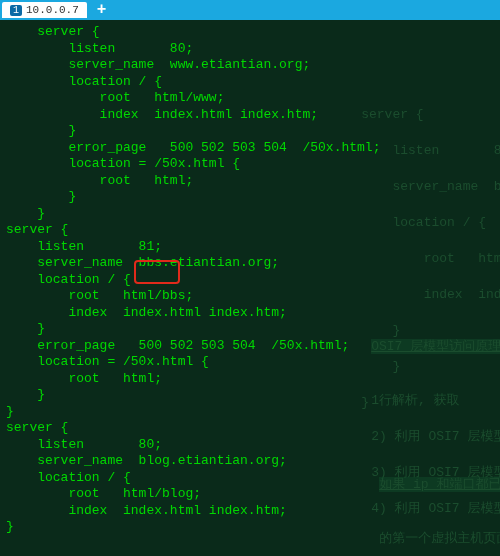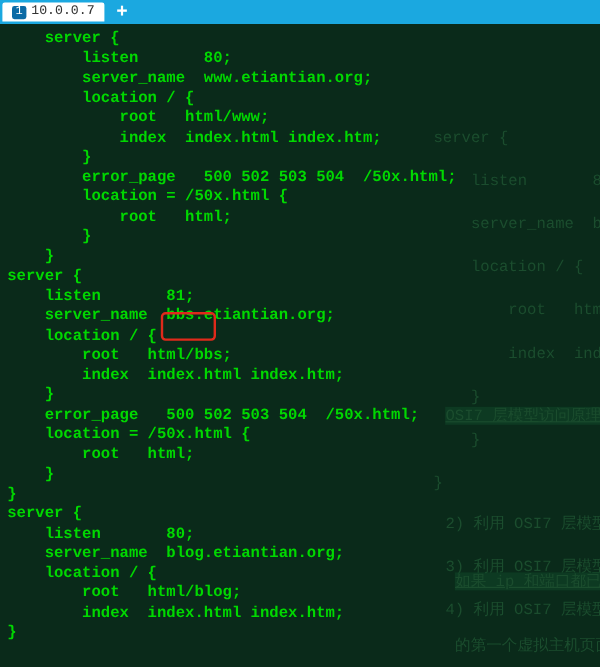--- a/index.html
+++ b/index.html
@@ -1,21 +1,21 @@
 <!DOCTYPE html>
 <html><head>
 <meta charset="utf-8">
 <style>
   html,body{margin:0;padding:0;width:500px;height:556px;background:#0a2a1a;font-family:"Courier New",monospace;font-size:13px;overflow:hidden;}
   .tabbar{background:#1ba8e0;height:20px;display:flex;align-items:center;padding:0 2px;gap:4px;}
   .tab{background:#ffffff;height:16px;display:flex;align-items:center;padding:0 8px;font-size:11px;color:#333;border-radius:2px 2px 0 0;}
   .tab-num{background:#0b6aa5;color:#fff;padding:0 3px;margin-right:4px;border-radius:2px;font-size:10px;}
   .tab-add{color:#fff;font-size:16px;padding:0 6px;font-weight:bold;}
   .body{position:relative;}
-  .code{color:#00d800;white-space:pre;padding:4px 6px;line-height:16.5px;font-weight:bold;}
+  .code{color:#00d800;white-space:pre;padding:4px 6px;line-height:16.5px;}
   .hlbox{position:absolute;border:2px solid #e02a1b;border-radius:4px;}
   .ghost{position:absolute;color:#1b4d2e;white-space:pre;line-height:18px;font-size:13px;pointer-events:none;}
   .hl{background:rgba(15,70,40,0.6);text-decoration:underline;}
 </style>
 </head>
 <body>
 
 <div class="tabbar">
   <div class="tab">
     <span class="tab-num">1</span>
@@ -33,21 +33,21 @@
     <span>    location / {</span><br>
     <span>        root   html/blo</span><br>
     <span>        index  index.ht</span><br>
     <span>    }</span><br>
     <span>    }</span><br>
     <span>}</span>
   </div>
 
   <div class="ghost" style="left:340px;top:300px;">
     <span class="hl">OSI7 层模型访问原理</span><br><br>
-    <br>
+    <span>1行解析, 获取</span><br>
     <span>2) 利用 OSI7 层模型的三层概念</span><br>
     <span>3) 利用 OSI7 层模型的四层概念</span><br>
     <span>4) 利用 OSI7 层模型的上层应</span>
   </div>
 
   <div class="ghost" style="left:348px;top:438px;">
     <span class="hl">如果 ip 和端口都已找</span><br><br>
     <span>的第一个虚拟主机页面信息</span>
   </div>
 

